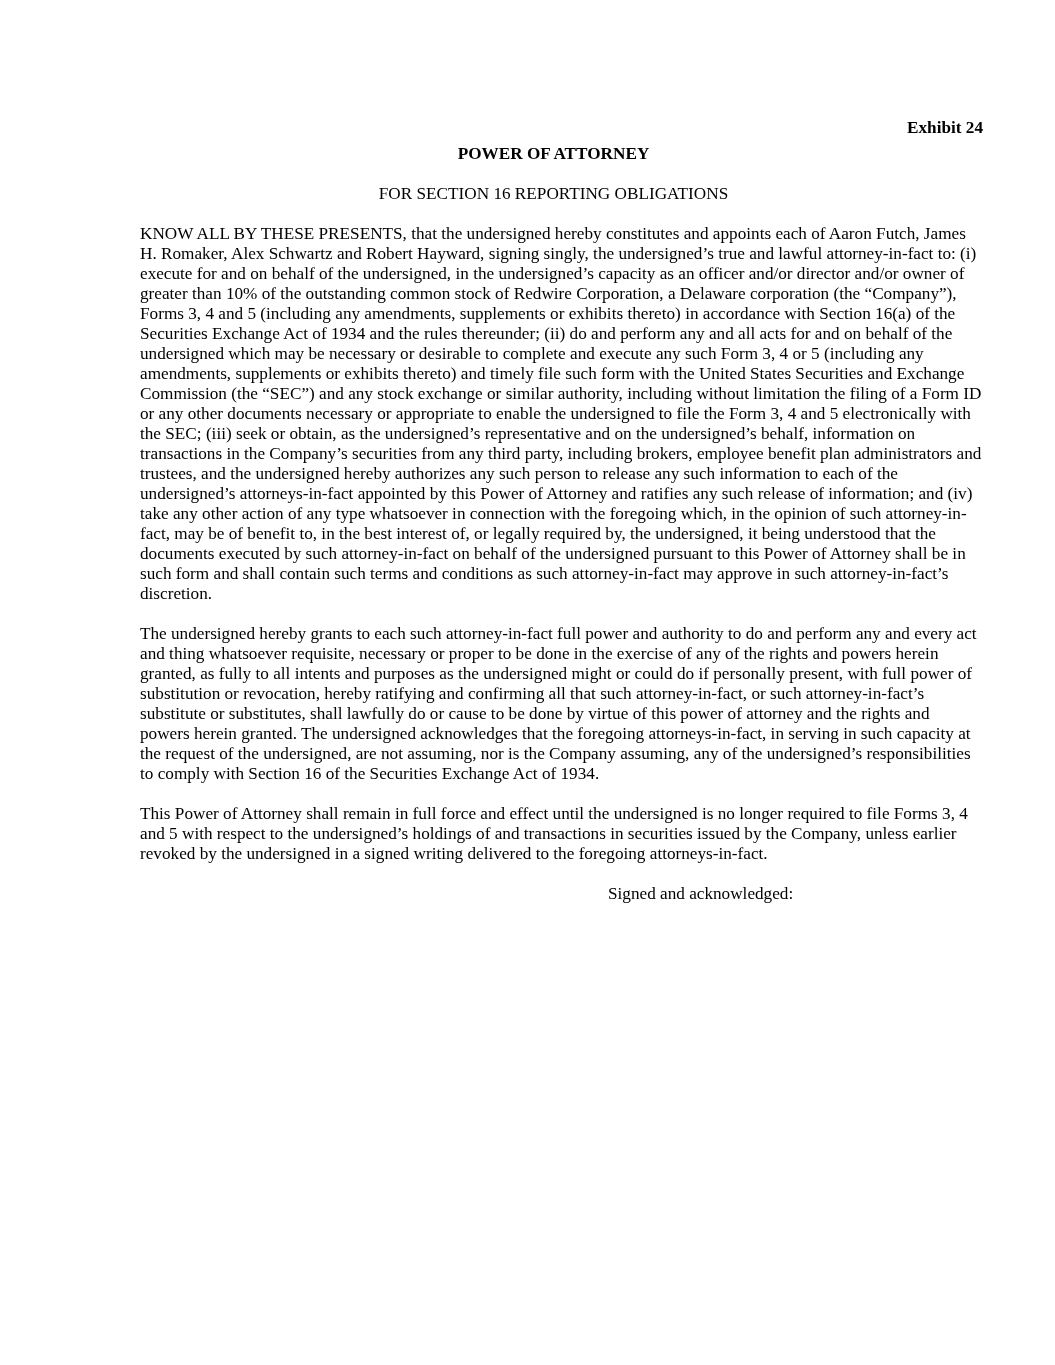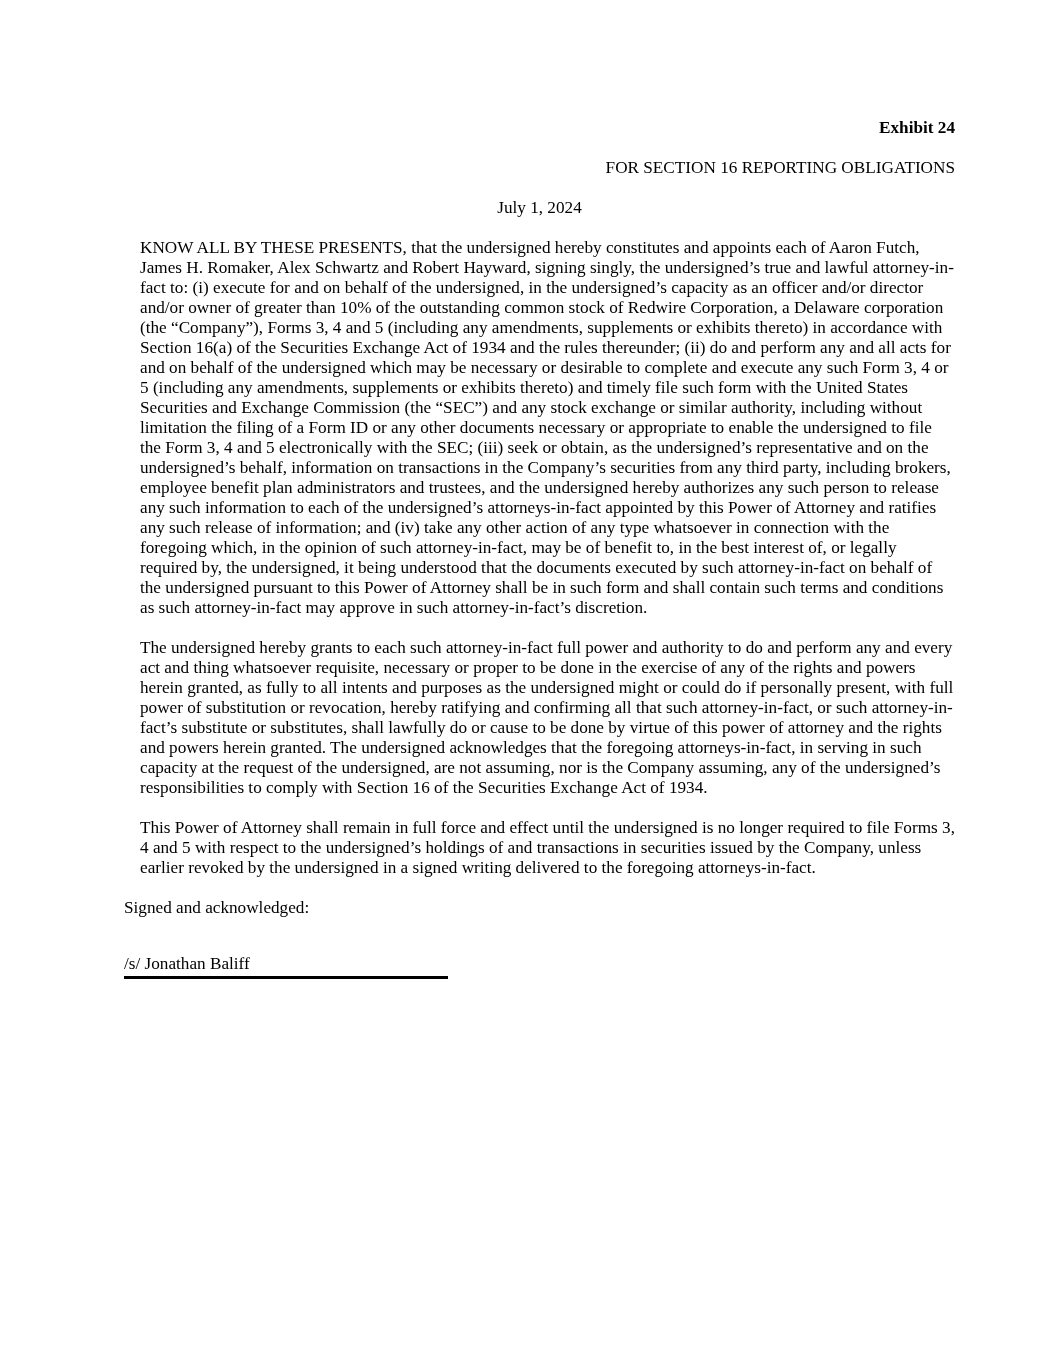--- a/index.html
+++ b/index.html
@@ -11,73 +11,73 @@
     position: relative;
     width: 1055px;
     height: 1365px;
     background: #ffffff;
     color: #000000;
     font-family: "Liberation Serif", serif;
     font-size: 17.2px;
     line-height: 20px;
     overflow: hidden;
     box-sizing: border-box;
-    padding: 118px 100px 0 124px;
+    padding: 118px 72px 0 124px;
   }
   .exhibit-line {
     text-align: right;
     font-weight: bold;
   }
   .doc-title {
     text-align: center;
     font-weight: bold;
     margin-top: 6px;
   }
   .doc-subtitle {
-    text-align: right;
+    text-align: center;
     margin-top: 20px;
   }
   .doc-date {
     text-align: center;
     margin-top: 20px;
   }
   p.body-para {
     margin: 20px 0 0 16px;
     text-align: left;
   }
   .signature-block {
     margin-top: 20px;
+    margin-left: 484px;
   }
   .signature-caption {
     margin: 0;
   }
   .signature-name {
     margin-top: 36px;
     width: 324px;
     border-bottom: 3px solid #000000;
     padding-bottom: 2px;
   }
 </style>
 </head>
 <body>
 
 <div class="page">
 
   <div class="exhibit-line">Exhibit 24</div>
 
+  <div class="doc-title">POWER OF ATTORNEY</div>
 
   <div class="doc-subtitle">FOR SECTION 16 REPORTING OBLIGATIONS</div>
 
-  <div class="doc-date">July 1, 2024</div>
 
   <p class="body-para">KNOW ALL BY THESE PRESENTS, that the undersigned hereby constitutes and appoints each of Aaron Futch, James H. Romaker, Alex Schwartz and Robert Hayward, signing singly, the undersigned’s true and lawful attorney-in-fact to: (i) execute for and on behalf of the undersigned, in the undersigned’s capacity as an officer and/or director and/or owner of greater than 10% of the outstanding common stock of Redwire Corporation, a Delaware corporation (the “Company”), Forms 3, 4 and 5 (including any amendments, supplements or exhibits thereto) in accordance with Section 16(a) of the Securities Exchange Act of 1934 and the rules thereunder; (ii) do and perform any and all acts for and on behalf of the undersigned which may be necessary or desirable to complete and execute any such Form 3, 4 or 5 (including any amendments, supplements or exhibits thereto) and timely file such form with the United States Securities and Exchange Commission (the “SEC”) and any stock exchange or similar authority, including without limitation the filing of a Form ID or any other documents necessary or appropriate to enable the undersigned to file the Form 3, 4 and 5 electronically with the SEC; (iii) seek or obtain, as the undersigned’s representative and on the undersigned’s behalf, information on transactions in the Company’s securities from any third party, including brokers, employee benefit plan administrators and trustees, and the undersigned hereby authorizes any such person to release any such information to each of the undersigned’s attorneys-in-fact appointed by this Power of Attorney and ratifies any such release of information; and (iv) take any other action of any type whatsoever in connection with the foregoing which, in the opinion of such attorney-in-fact, may be of benefit to, in the best interest of, or legally required by, the undersigned, it being understood that the documents executed by such attorney-in-fact on behalf of the undersigned pursuant to this Power of Attorney shall be in such form and shall contain such terms and conditions as such attorney-in-fact may approve in such attorney-in-fact’s discretion.</p>
 
   <p class="body-para">The undersigned hereby grants to each such attorney-in-fact full power and authority to do and perform any and every act and thing whatsoever requisite, necessary or proper to be done in the exercise of any of the rights and powers herein granted, as fully to all intents and purposes as the undersigned might or could do if personally present, with full power of substitution or revocation, hereby ratifying and confirming all that such attorney-in-fact, or such attorney-in-fact’s substitute or substitutes, shall lawfully do or cause to be done by virtue of this power of attorney and the rights and powers herein granted. The undersigned acknowledges that the foregoing attorneys-in-fact, in serving in such capacity at the request of the undersigned, are not assuming, nor is the Company assuming, any of the undersigned’s responsibilities to comply with Section 16 of the Securities Exchange Act of 1934.</p>
 
   <p class="body-para">This Power of Attorney shall remain in full force and effect until the undersigned is no longer required to file Forms 3, 4 and 5 with respect to the undersigned’s holdings of and transactions in securities issued by the Company, unless earlier revoked by the undersigned in a signed writing delivered to the foregoing attorneys-in-fact.</p>
 
 
   <div class="signature-block">
     <div class="signature-caption">Signed and acknowledged:</div>
-    <div class="signature-name">/s/ Jonathan Baliff</div>
   </div>
 
 </div>
 
 </body></html>

